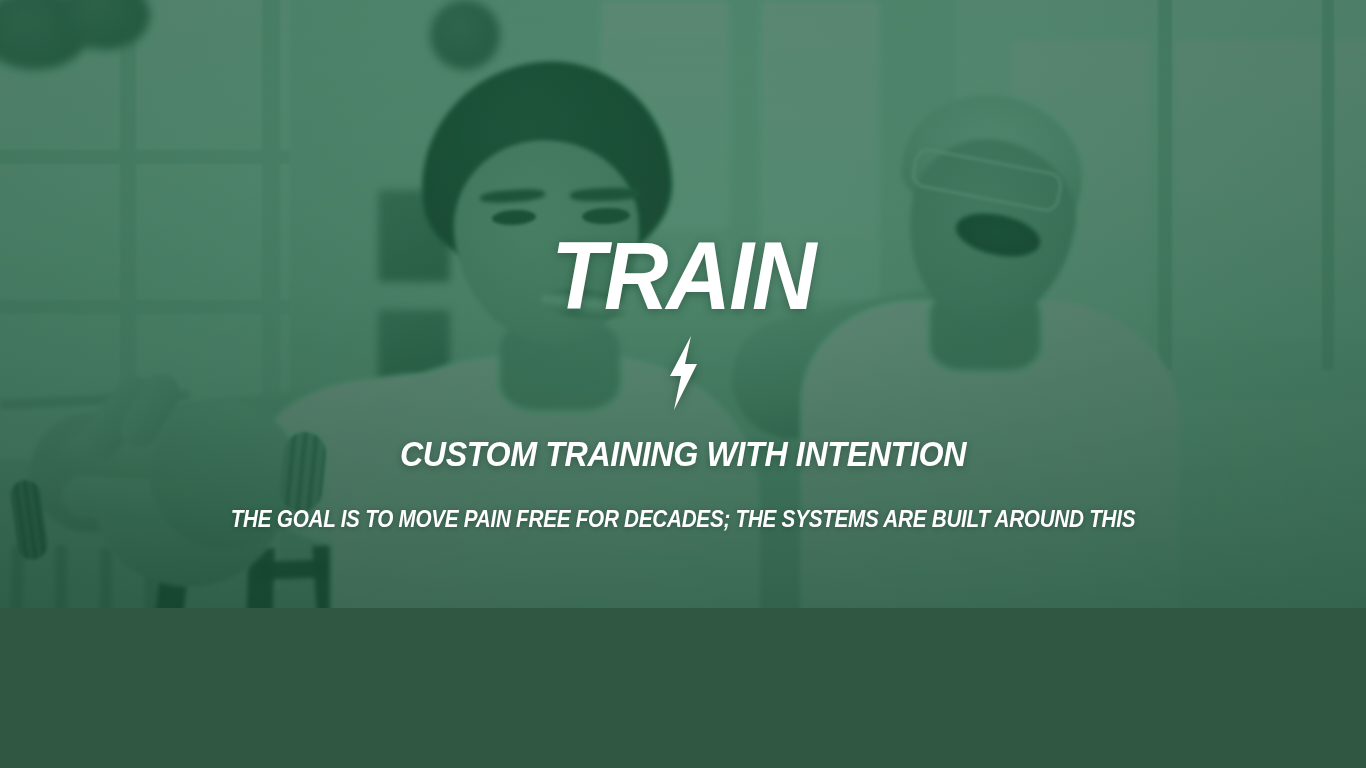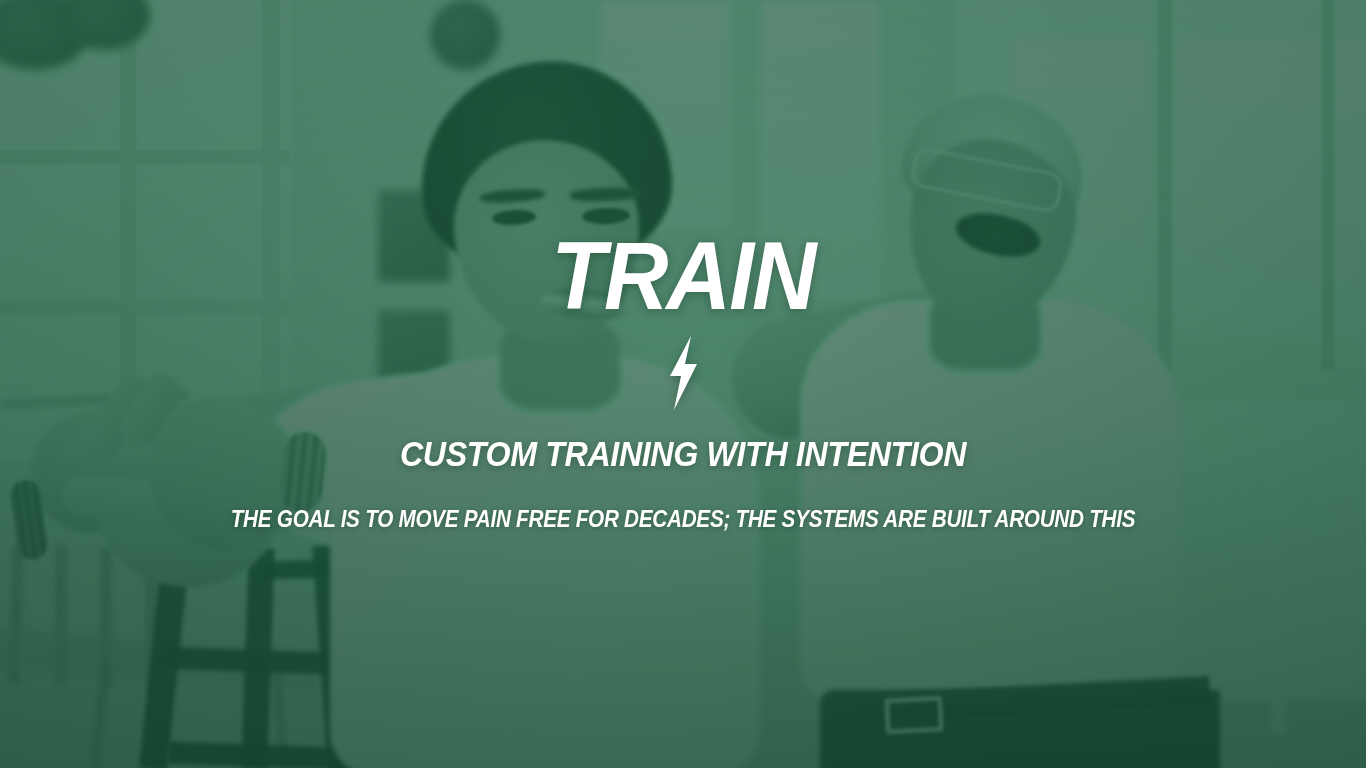--- a/index.html
+++ b/index.html
@@ -5,21 +5,21 @@
   * { margin:0; padding:0; box-sizing:border-box; }
   html, body {
     width:1366px; height:768px;
     overflow:hidden;
     background:#2f5742;
     font-family:"Liberation Sans", sans-serif;
   }
 
   .hero {
     position:relative;
-    width:1366px; height:768px;
+    width:1366px; height:608px;
     overflow:hidden;
     background:#3c6650;
     padding-left:31px;
   }
 
   
   .photo { position:absolute; inset:0; overflow:hidden; }
   .photo > * { position:absolute; }
 
   

